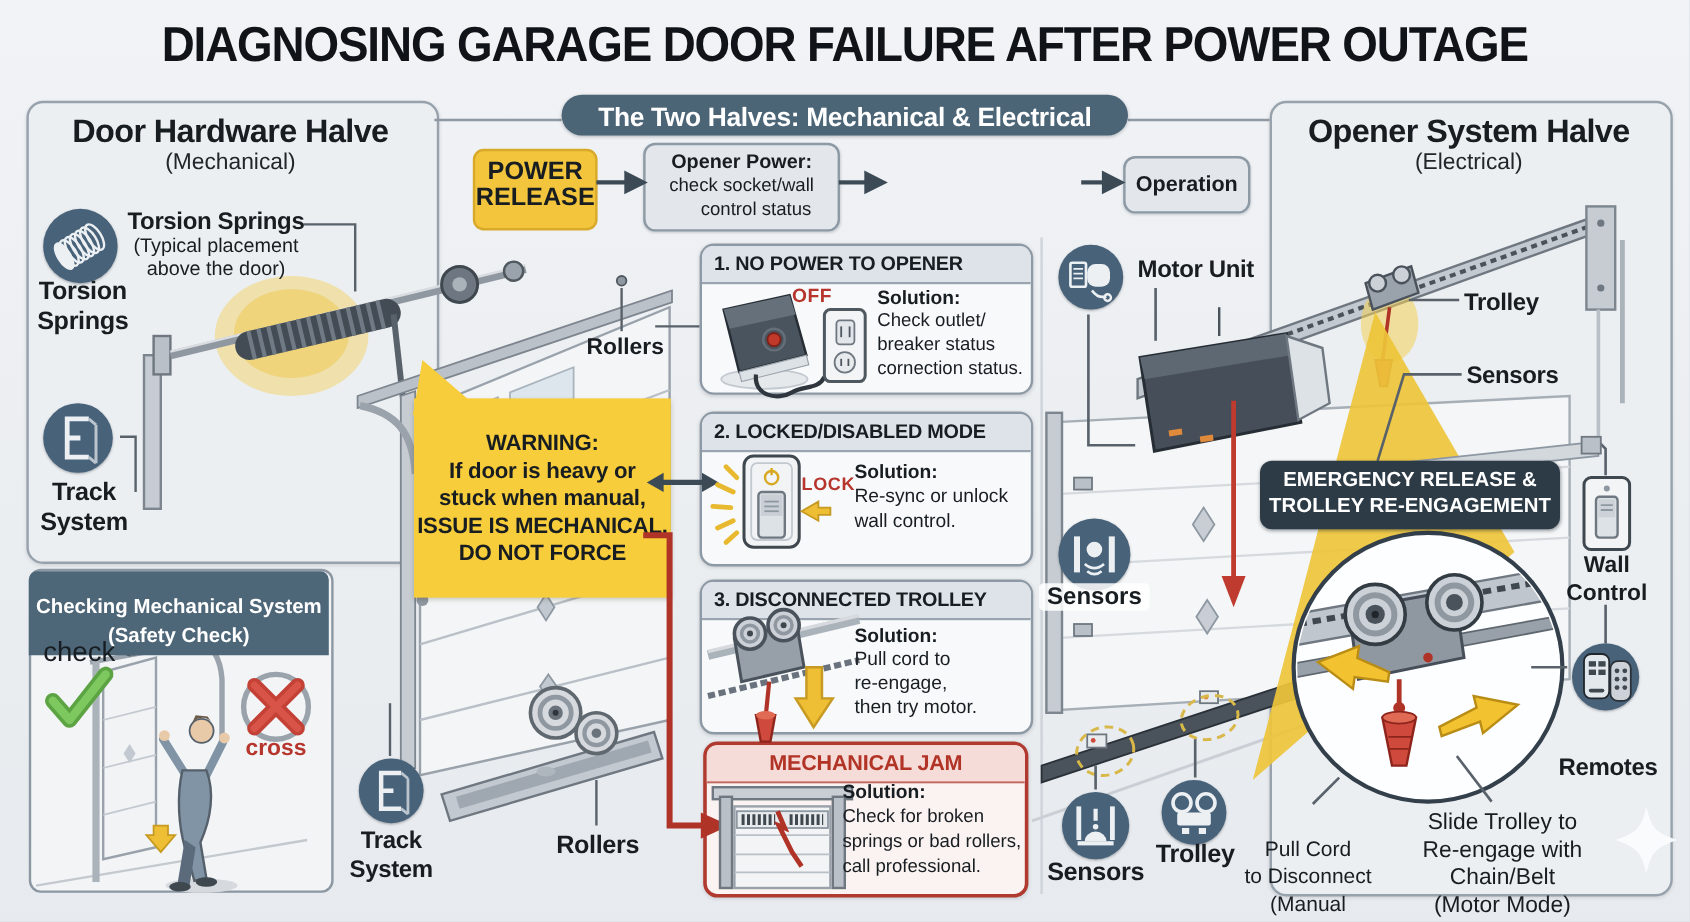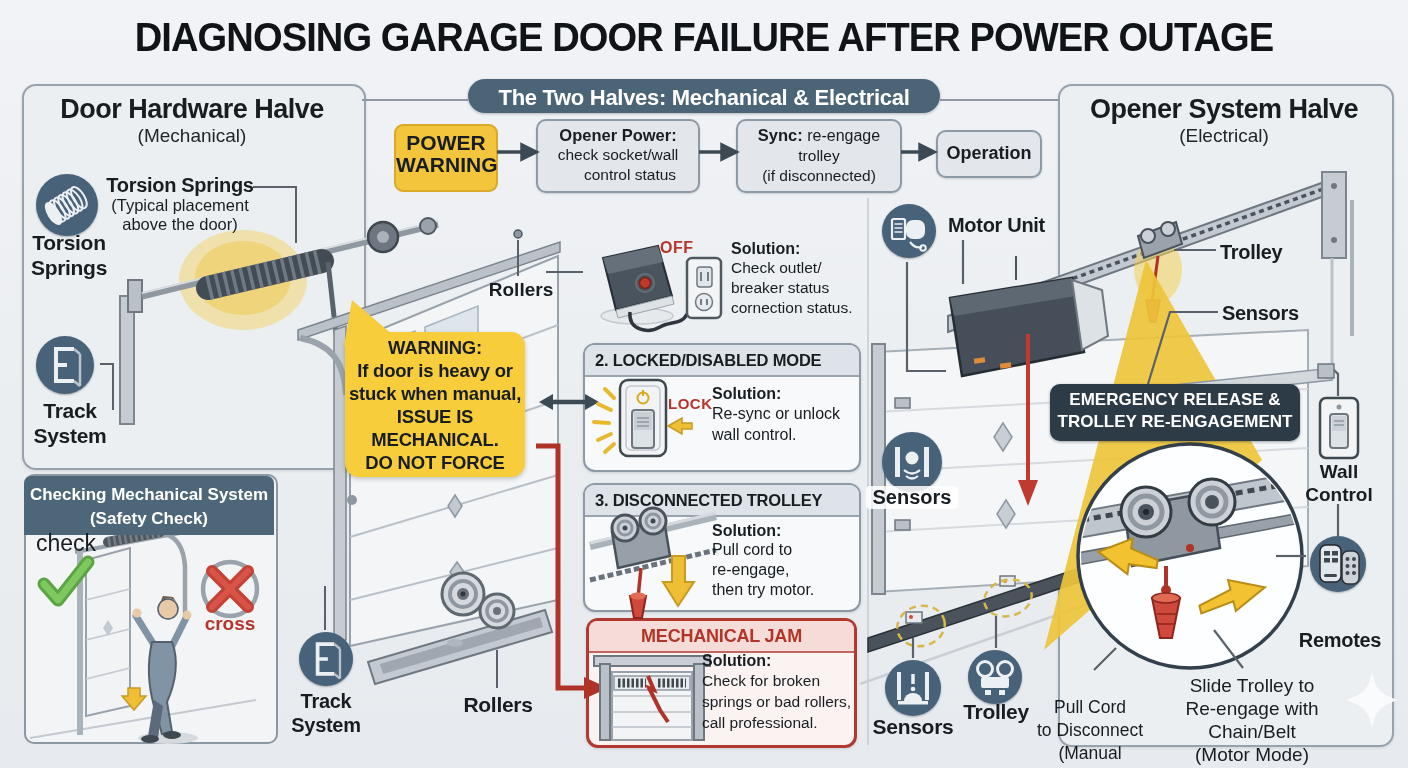--- a/index.html
+++ b/index.html
@@ -244,45 +244,43 @@
       <rect x="1318" y="364" width="16" height="14" fill="#b9c0c7" stroke="#6f7780" stroke-width="1.5"></rect>
     </g>
 
     <path d="M 1372,672 C 1376,690 1380,694 1398,700 C 1380,706 1376,710 1372,728 C 1368,710 1364,706 1346,700 C 1364,694 1368,690 1372,672 Z" fill="#fafbfd" opacity=".95"></path>
   </svg>
 
   <div class="abs center" style="left:468px;top:79px;width:472px;height:34px;background:#4b6577;border-radius:19px;color:#fff;font-weight:800;font-size:22px;line-height:38px;letter-spacing:-.3px;box-shadow:0 1px 3px rgba(30,40,50,.3);">The Two Halves: Mechanical &amp; Electrical</div>
 
   <div class="abs center" style="left:394px;top:124px;width:100px;height:58px;background:#f2c53d;border:2px solid #d9a92a;border-radius:9px;padding-top:6px;font-weight:800;font-size:21px;line-height:22px;">
     <div>POWER</div>
-    <div>WARNING</div>
+    <div>RELEASE</div>
   </div>
   <div class="abs center flowbox" style="left:536px;top:119px;width:160px;height:66px;padding-top:4px;">
     <div style="font-weight:800;font-size:16.5px;line-height:20px;">Opener Power:</div>
     <div style="font-size:15.5px;line-height:20px;">check socket/wall</div>
     <div style="font-size:15.5px;line-height:20px;padding-left:24px;">control status</div>
   </div>
-  <div class="abs center flowbox" style="left:736px;top:119px;width:162px;height:66px;padding-top:4px;">
-    <div style="font-size:16px;line-height:20px;"><span style="font-weight:800;font-size:16.5px;">Sync:</span><span> re-engage</span></div>
-    <div style="font-size:15.5px;line-height:20px;">trolley</div>
-    <div style="font-size:15.5px;line-height:20px;">(if disconnected)</div>
-  </div>
   <div class="abs center flowbox" style="left:936px;top:130px;width:102px;height:44px;font-weight:800;font-size:18px;line-height:42px;">Operation</div>
 
+  <div class="abs step" style="left:583px;top:203px;width:274px;height:122px;">
+    <div class="stephead">1. NO POWER TO OPENER</div>
+  </div>
   <div class="abs step" style="left:583px;top:343px;width:274px;height:125px;">
     <div class="stephead">2. LOCKED/DISABLED MODE</div>
   </div>
   <div class="abs step" style="left:583px;top:483px;width:274px;height:125px;">
     <div class="stephead">3. DISCONNECTED TROLLEY</div>
   </div>
   <div class="abs" style="left:586px;top:618px;width:265px;height:124px;border:3px solid #b03a30;border-radius:12px;background:#fbf3f1;box-shadow:0 1px 3px rgba(40,50,60,.15);">
     <div class="abs center" style="left:0;top:0;right:0;height:30px;background:#f5dcd8;border-bottom:2px solid #c0685f;border-radius:8px 8px 0 0;font-weight:800;font-size:18px;line-height:30px;color:#b23427;letter-spacing:-.2px;">MECHANICAL JAM</div>
   </div>
 
-  <div class="abs center" style="left:345px;top:332px;width:180px;height:141px;background:#f7cd3b;border-radius:14px;padding-top:4px;box-shadow:0 2px 4px rgba(60,50,10,.25);">
+  <div class="abs center" style="left:345px;top:332px;width:214px;height:141px;background:#f7cd3b;border-radius:0;padding-top:25px;box-shadow:0 2px 4px rgba(60,50,10,.25);">
     <div class="warn-line">WARNING:</div>
     <div class="warn-line">If door is heavy or</div>
     <div class="warn-line">stuck when manual,</div>
     <div class="warn-line">ISSUE IS MECHANICAL.</div>
     <div class="warn-line">DO NOT FORCE</div>
   </div>
 
   <div class="abs center" style="left:1050px;top:384px;width:250px;height:52px;background:#2d3b47;border-radius:10px;color:#fff;font-weight:800;font-size:17px;line-height:22px;padding-top:5px;box-shadow:0 1px 3px rgba(20,30,40,.4);">
     <div>EMERGENCY RELEASE &amp;</div>
     <div>TROLLEY RE-ENGAGEMENT</div>
@@ -415,21 +413,21 @@
       <path d="M 38,13 L 44,18 M 38,45 L 44,50 M 44,18 L 44,50" fill="none" stroke="#b9c4cd" stroke-width="2.5"></path>
     </svg>
   </div>
   <div class="abs center lab21" style="left:8px;top:398px;width:124px;">
     <div>Track</div>
     <div>System</div>
   </div>
 
   <div class="abs center" style="left:478px;top:279px;width:86px;font-weight:800;font-size:19px;">Rollers</div>
 
-  <div class="abs center" style="left:24px;top:476px;width:250px;height:52px;background:#4d6779;border-radius:7px 7px 0 0;color:#fff;font-weight:800;font-size:17px;line-height:24px;padding-top:7px;">
+  <div class="abs center" style="left:24px;top:476px;width:250px;height:52px;background:#4d6779;border-radius:7px 7px 0 0;color:#fff;font-weight:800;font-size:17px;line-height:24px;padding-top:18px;">
     <div>Checking Mechanical System</div>
     <div>(Safety Check)</div>
   </div>
   <div class="abs" style="left:36px;top:530px;font-weight:400;font-size:23px;">check</div>
   <div class="abs center" style="left:198px;top:613px;width:64px;font-weight:800;font-size:19px;color:#b6352c;">cross</div>
 
   <div class="abs icirc" style="left:299px;top:632px;width:54px;height:54px;">
     <svg width="54" height="54" viewBox="0 0 58 58">
       <path d="M 38,13 L 20,13 L 20,45 L 38,45 M 20,29 L 31,29" fill="none" stroke="#ecf0f3" stroke-width="4"></path>
       <path d="M 38,13 L 44,18 M 38,45 L 44,50 M 44,18 L 44,50" fill="none" stroke="#b9c4cd" stroke-width="2.5"></path>

